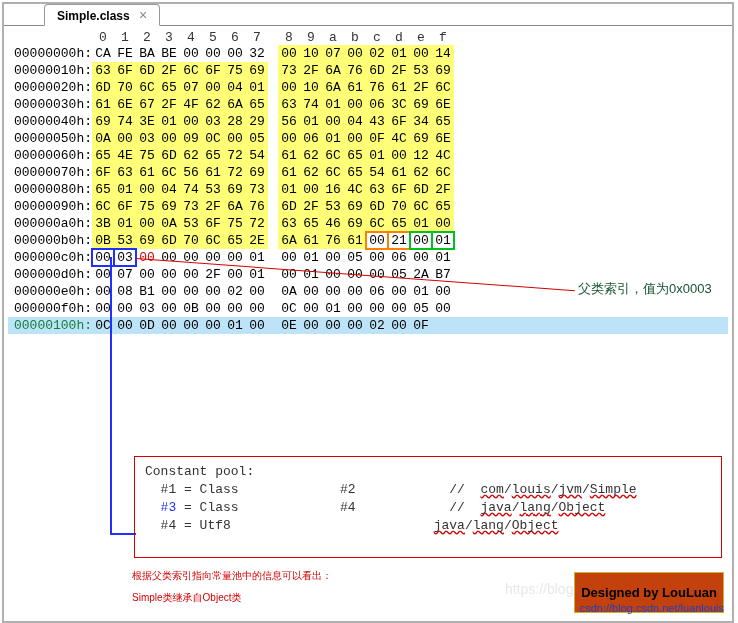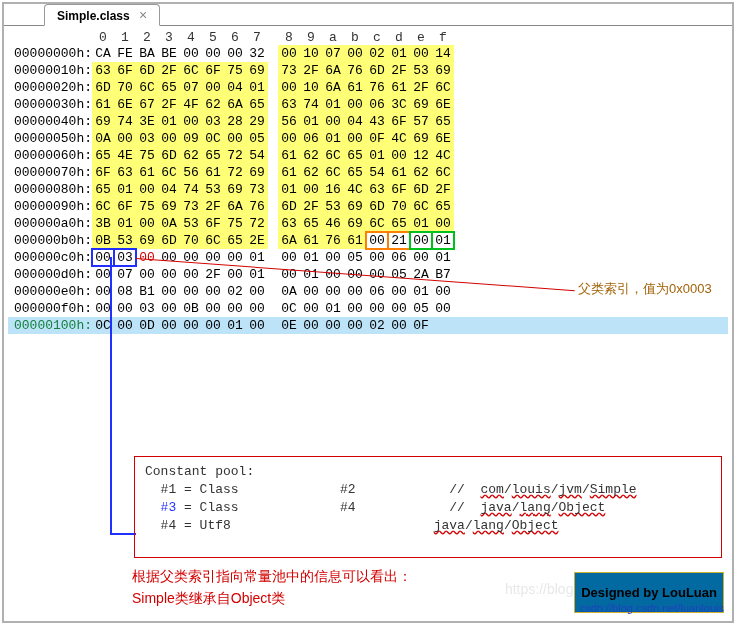--- a/index.html
+++ b/index.html
@@ -20,28 +20,28 @@
 .hl-y{background:#feff76}
 .hl-blue{background:#bde3f8}
 .addr-blue{color:#15803d}
 .red-txt{color:#d20000}
 .box-blue{outline:2px solid #2030ff;outline-offset:-1px}
 .box-orange{outline:2px solid #ff8000;outline-offset:-1px}
 .box-green{outline:2px solid #00c020;outline-offset:-1px}
 .conn-v{position:absolute;width:2px;background:#2030ff}
 .conn-h{position:absolute;height:2px;background:#2030ff}
 .red-line{position:absolute;height:1px;background:#d20000;transform-origin:0 0}
-.annot{position:absolute;color:#a16207;font-family:Arial,"Microsoft YaHei",sans-serif;font-size:13px}
+.annot{position:absolute;color:#14532d;font-family:Arial,"Microsoft YaHei",sans-serif;font-size:13px}
 .cp-box{position:absolute;border:1px solid #d20000;padding:6px 10px 22px 10px;font-family:"Consolas","Courier New",monospace;font-size:13px;color:#333;line-height:18px}
 .cp-row{white-space:pre}
 .u{text-decoration:underline wavy #d20000;text-decoration-skip-ink:none}
 .cp-blue{color:#2030ff}
-.summary{position:absolute;color:#d20000;font-family:Arial,"Microsoft YaHei",sans-serif;font-size:14px;line-height:22px}
+.summary{position:absolute;color:#d20000;font-family:Arial,"Microsoft YaHei",sans-serif;font-size:10px;line-height:22px}
 .sig{position:absolute;right:8px;bottom:6px;text-align:right;font-family:Arial,sans-serif}
-.sig-main{background:#0369a1;border:1px solid #d0b030;padding:12px 6px;font-weight:bold;font-size:13px}
+.sig-main{background:#c2410c;border:1px solid #d0b030;padding:12px 6px;font-weight:bold;font-size:13px}
 .sig-url{font-size:11px;color:#2040c0}
 .watermark{position:absolute;right:20px;bottom:24px;color:#e8e8e8;font-family:Arial;font-size:14px;pointer-events:none}
 </style>
 </head>
 <body>
 
 <div class="frame">
 
   <div class="tab-bar">
     <div class="tab">
@@ -170,21 +170,21 @@
             <span class="b hl-y">03</span>
             <span class="b hl-y">28</span>
             <span class="b hl-y">29</span>
             <span class="g"></span>
             <span class="b hl-y">56</span>
             <span class="b hl-y">01</span>
             <span class="b hl-y">00</span>
             <span class="b hl-y">04</span>
             <span class="b hl-y">43</span>
             <span class="b hl-y">6F</span>
-            <span class="b hl-y">57</span>
+            <span class="b hl-y">34</span>
             <span class="b hl-y">65</span>
           </div>
         </div>
         <div class="hex-row">
           <div class="addr">00000050h:</div>
           <div class="bytes">
             <span class="b hl-y">0A</span>
             <span class="b hl-y">00</span>
             <span class="b hl-y">03</span>
             <span class="b hl-y">00</span>

